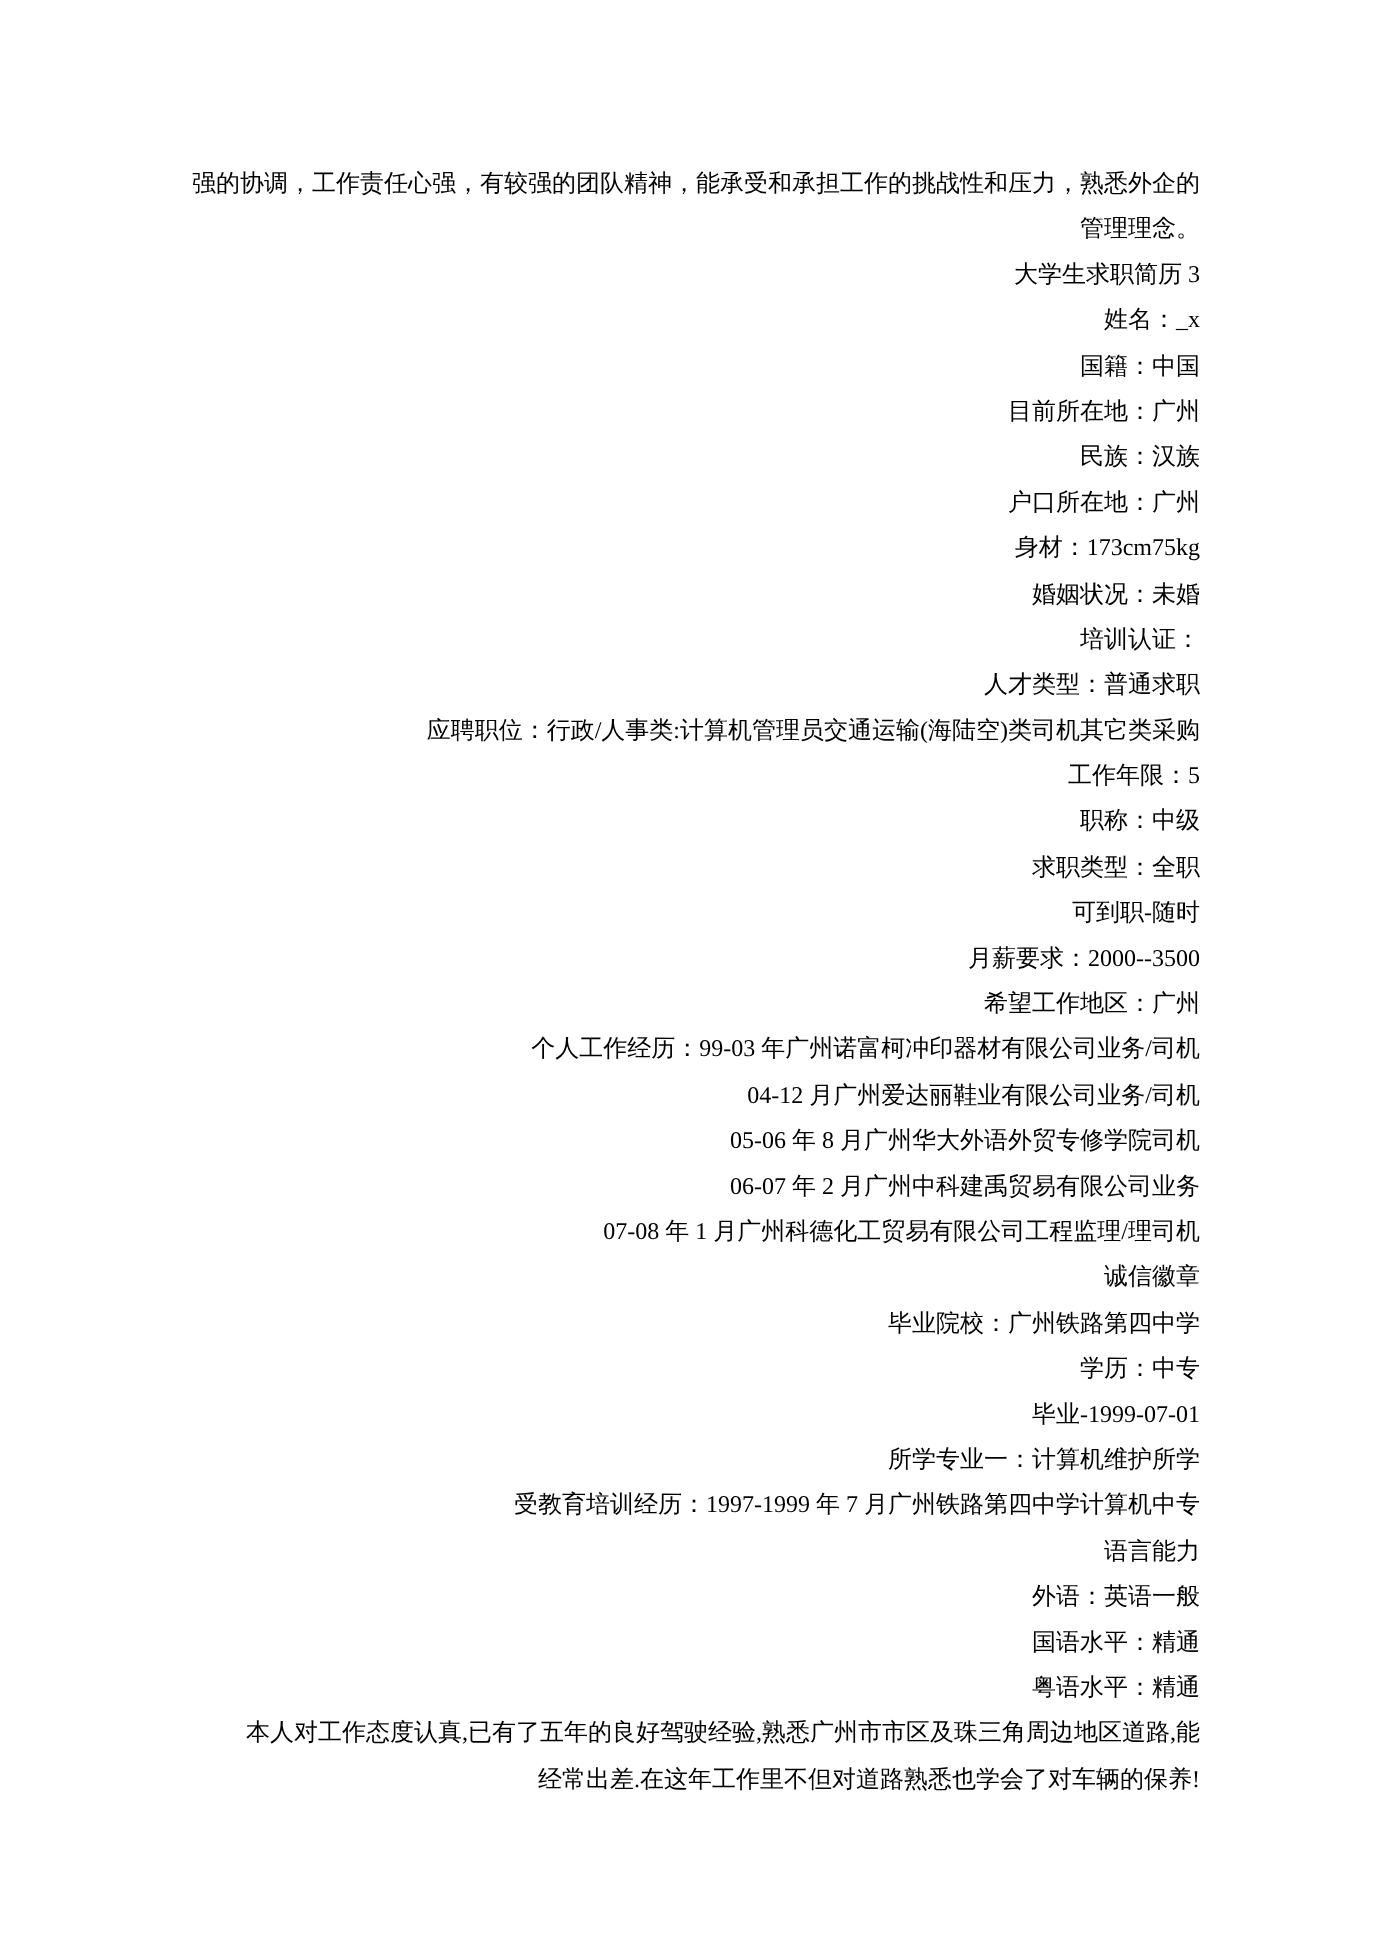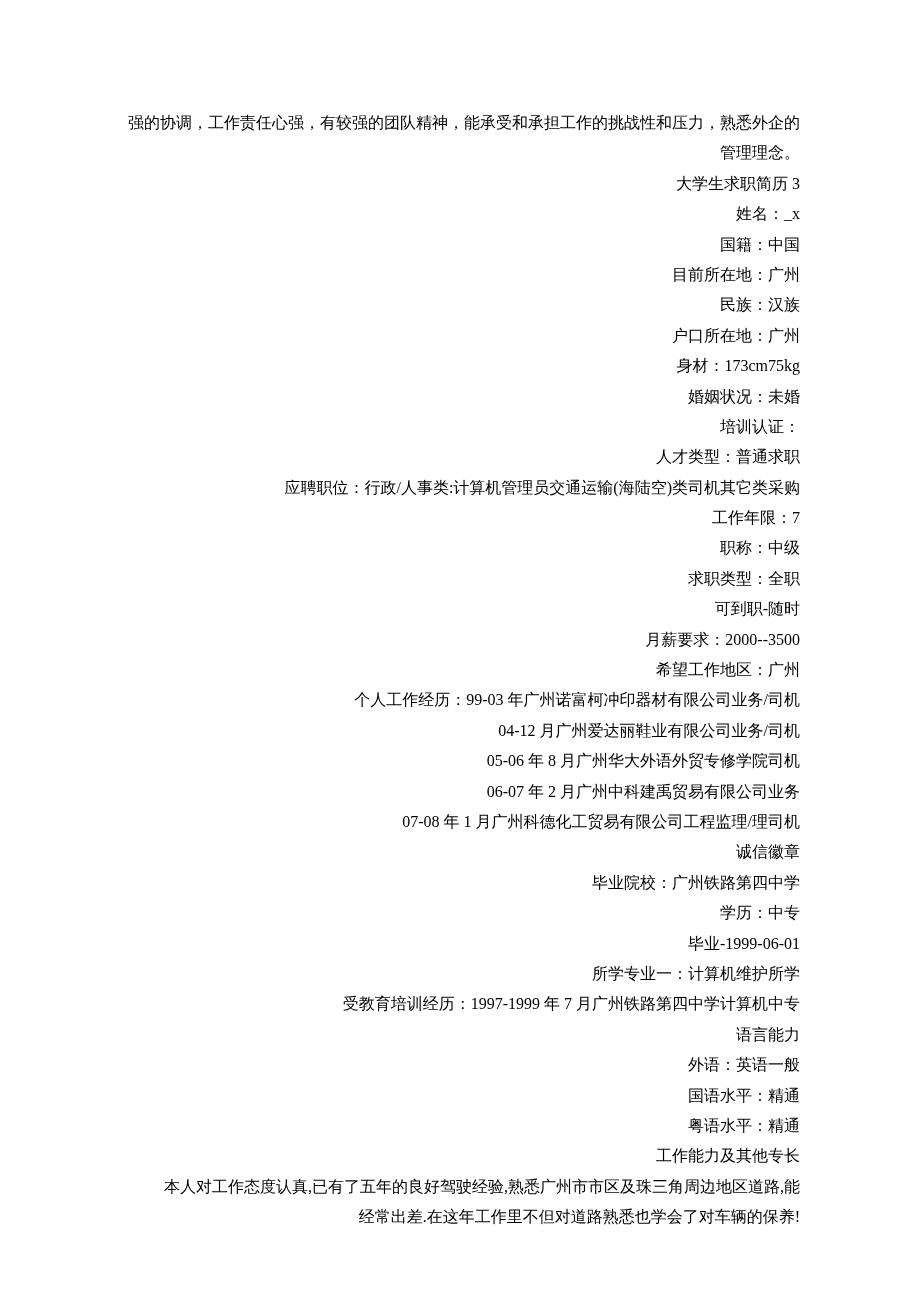--- a/index.html
+++ b/index.html
@@ -39,37 +39,36 @@
       <div class="line indent">姓名：_x</div>
       <div class="line indent">国籍：中国</div>
       <div class="line indent">目前所在地：广州</div>
       <div class="line indent">民族：汉族</div>
       <div class="line indent">户口所在地：广州</div>
       <div class="line indent">身材：173cm75kg</div>
       <div class="line indent">婚姻状况：未婚</div>
       <div class="line indent">培训认证：</div>
       <div class="line indent">人才类型：普通求职</div>
       <div class="line indent">应聘职位：行政/人事类:计算机管理员交通运输(海陆空)类司机其它类采购</div>
-      <div class="line indent">工作年限：7</div>
+      <div class="line indent">工作年限：5</div>
       <div class="line indent">职称：中级</div>
       <div class="line indent">求职类型：全职</div>
       <div class="line indent">可到职-随时</div>
       <div class="line indent">月薪要求：2000--3500</div>
       <div class="line indent">希望工作地区：广州</div>
       <div class="line indent">个人工作经历：99-03 年广州诺富柯冲印器材有限公司业务/司机</div>
       <div class="line indent">04-12 月广州爱达丽鞋业有限公司业务/司机</div>
       <div class="line indent">05-06 年 8 月广州华大外语外贸专修学院司机</div>
       <div class="line indent">06-07 年 2 月广州中科建禹贸易有限公司业务</div>
       <div class="line indent">07-08 年 1 月广州科德化工贸易有限公司工程监理/理司机</div>
       <div class="line indent">诚信徽章</div>
       <div class="line indent">毕业院校：广州铁路第四中学</div>
       <div class="line indent">学历：中专</div>
-      <div class="line indent">毕业-1999-06-01</div>
+      <div class="line indent">毕业-1999-07-01</div>
       <div class="line indent">所学专业一：计算机维护所学</div>
       <div class="line indent">受教育培训经历：1997-1999 年 7 月广州铁路第四中学计算机中专</div>
       <div class="line indent">语言能力</div>
       <div class="line indent">外语：英语一般</div>
       <div class="line indent">国语水平：精通</div>
       <div class="line indent">粤语水平：精通</div>
-      <div class="line indent">工作能力及其他专长</div>
       <div class="line indent">本人对工作态度认真,已有了五年的良好驾驶经验,熟悉广州市市区及珠三角周边地区道路,能经常出差.在这年工作里不但对道路熟悉也学会了对车辆的保养!</div>
     </div>
 </div>
 
 </body></html>

